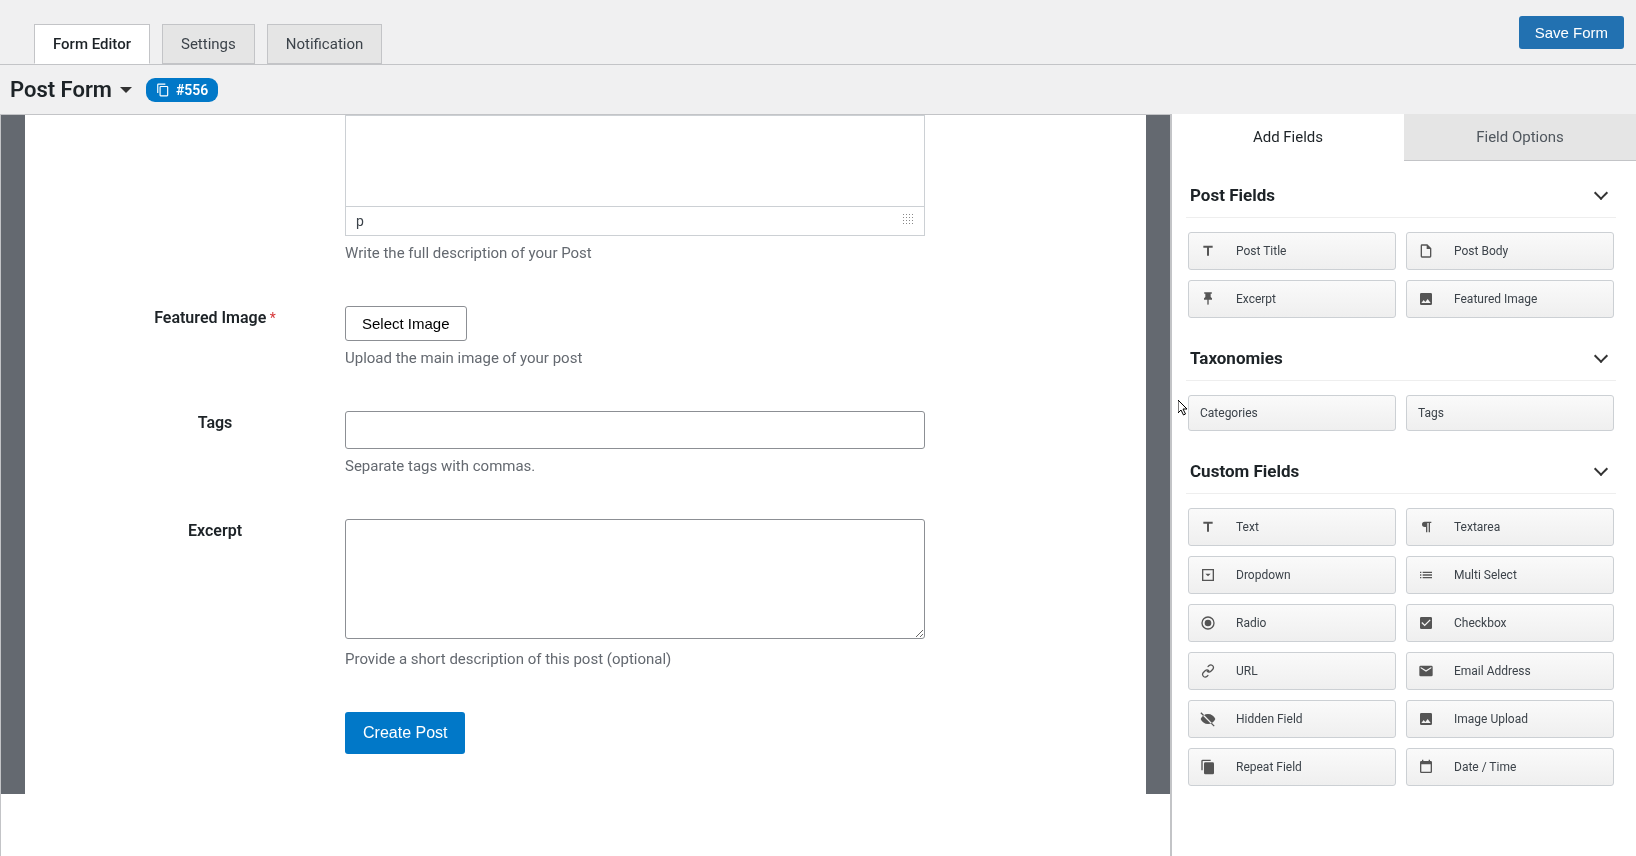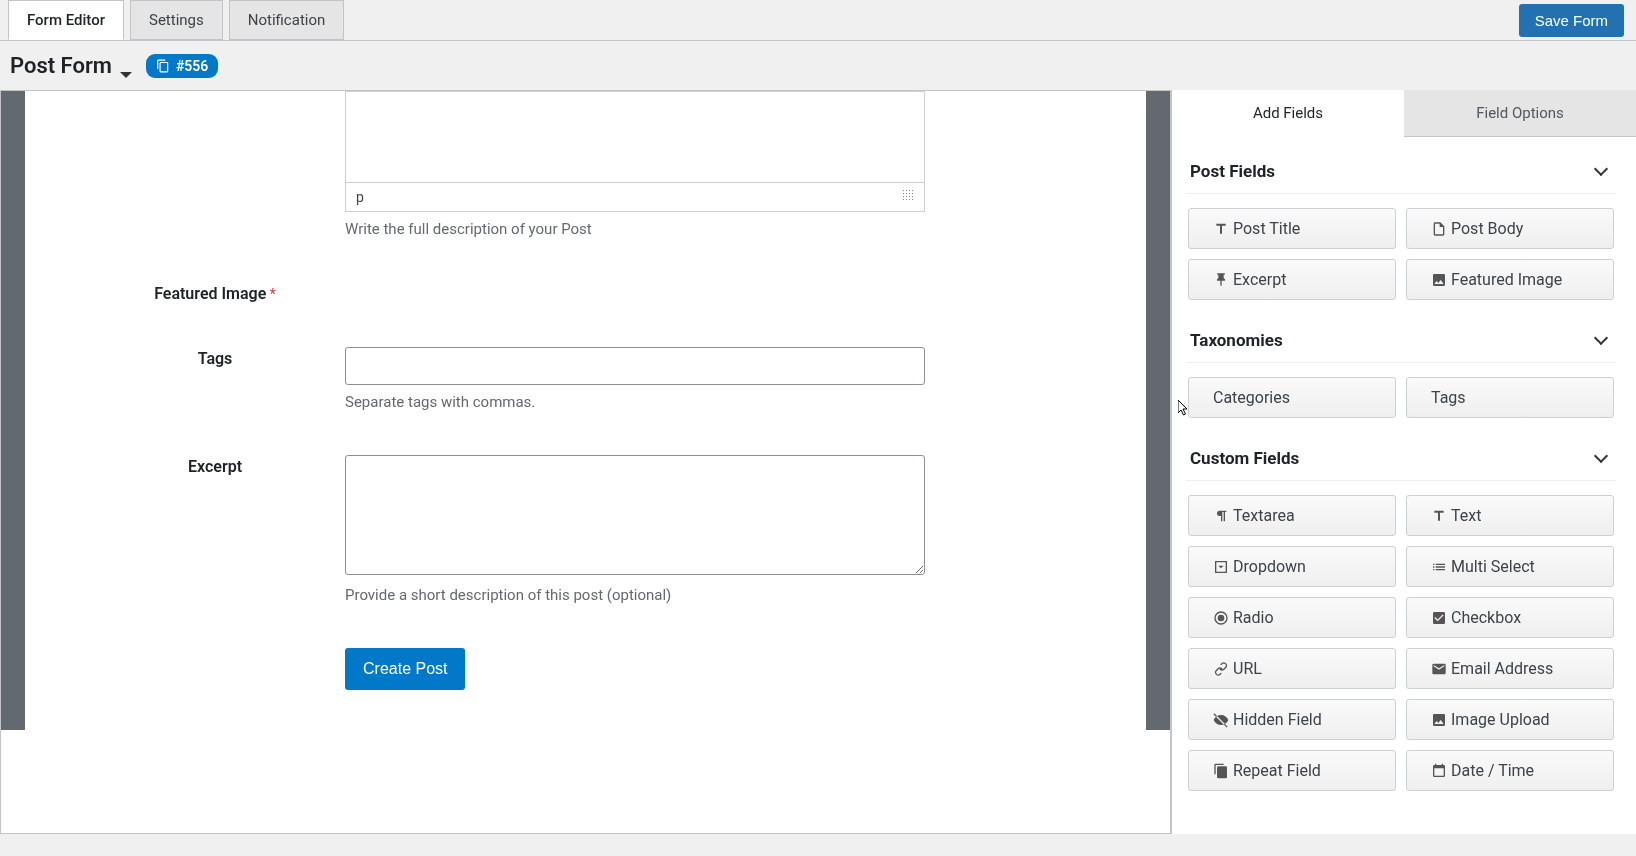--- a/index.html
+++ b/index.html
@@ -1,28 +1,28 @@
 <!DOCTYPE html>
 <html><head>
 <meta charset="utf-8">
 <style>
 * { box-sizing: border-box; margin: 0; padding: 0; }
 body { font-family: -apple-system, BlinkMacSystemFont, "Segoe UI", Roboto, sans-serif; background: #f0f0f1; color: #1d2327; font-size: 14px; }
 
 
 .top-bar { display: flex; align-items: center; padding: 0; background: #f0f0f1; border-bottom: 1px solid #c3c4c7; }
-.tabs { display: flex; gap: 6px; padding-left: 8px; }
+.tabs { display: flex; gap: 12px; padding-left: 34px; margin-top: 24px; }
 .tab { padding: 10px 18px; background: #e5e5e5; border: 1px solid #c3c4c7; cursor: pointer; font-size: 15px; color: #3c434a; }
 .tab.active { background: #fff; border-bottom-color: #fff; position: relative; color: #1d2327; font-weight: 500; }
 .flex-spacer { flex: 1; }
 .save-btn { background: #2271b1; color: #ffffff; border: none; padding: 8px 16px; font-size: 15px; border-radius: 3px; cursor: pointer; margin-right: 12px; font-weight: 500; }
 
 
 .title-row { display: flex; align-items: center; padding: 12px 10px; gap: 14px; }
-.form-title { font-size: 22px; font-weight: 600; display: flex; align-items: flex-end; gap: 8px; }
+.form-title { font-size: 22px; font-weight: 600; display: flex; align-items: center; gap: 8px; }
 .chevron-down { width: 0; height: 0; border-left: 6px solid transparent; border-right: 6px solid transparent; border-top: 6px solid #333; display: inline-block; }
 .badge { background: #0178c8; color: #fff; padding: 4px 10px; border-radius: 9px; font-size: 14px; font-weight: 600; display: flex; align-items: center; gap: 6px; }
 
 
 .main-wrap { display: flex; height: calc(856px - 112px); }
 .canvas-col { flex: 1; background: #fff; position: relative; overflow: auto; border: 1px solid #c3c4c7; }
 .canvas-scroll { position: relative; height: 100%; overflow-y: scroll; }
 .canvas-outer { background: #646970; padding: 0 24px; }
 .canvas-inner { background: #fff; padding: 0 60px 40px 60px; }
 
@@ -43,21 +43,21 @@
 
 .sidebar { width: 465px; background: #fff; border-left: 1px solid #c3c4c7; display: flex; flex-direction: column; }
 .sidebar-tabs { display: flex; }
 .sidebar-tab { flex: 1; text-align: center; padding: 14px 0; font-size: 15px; cursor: pointer; background: #e5e5e5; border-bottom: 1px solid #c3c4c7; color: #50575e; }
 .sidebar-tab.active { background: #fff; border-bottom: none; color: #1d2327; font-weight: 400; }
 .sidebar-body { flex: 1; overflow-y: auto; padding: 14px 20px 14px 14px; }
 .section-head { display: flex; justify-content: space-between; align-items: center; padding: 10px 4px 12px; border-bottom: 1px solid #eee; cursor: pointer; }
 .section-title { font-size: 17px; font-weight: 700; }
 .chev { width: 10px; height: 10px; border-right: 2px solid #333; border-bottom: 2px solid #333; transform: rotate(45deg); margin-right: 6px; margin-top: -4px; }
 .field-grid { display: grid; grid-template-columns: 1fr 1fr; gap: 10px; padding: 14px 2px 20px; }
-.field-btn { display: flex; align-items: center; gap: 4px; border: 1px solid #ccd0d4; background: linear-gradient(#fafafa,#efefef); padding: 10px 24px; border-radius: 3px; cursor: pointer; font-size: 16px; color: #3c434a; }
+.field-btn { display: flex; align-items: center; gap: 20px; border: 1px solid #ccd0d4; background: linear-gradient(#fafafa,#efefef); padding: 10px 11px; border-radius: 3px; cursor: pointer; font-size: 12px; color: #3c434a; }
 .field-btn svg { flex-shrink: 0; }
 .resize-handle { background-image: radial-gradient(#888 1px, transparent 1px); background-size: 3px 3px; width: 12px; height: 12px; }
 .cursor-arrow { position: absolute; left: 1178px; top: 400px; pointer-events: none; }
 </style>
 </head>
 <body>
 
 <div class="top-bar">
   <div class="tabs">
     <div class="tab active">Form Editor</div>
@@ -99,20 +99,24 @@
               </div>
               <div class="field-help">Write the full description of your Post</div>
             </div>
           </div>
 
           <div class="form-row">
             <div class="form-label-col">
               <span class="form-label">Featured Image</span>
               <span class="required-star"> *</span>
             </div>
+            <div class="form-field-col">
+              <button class="select-btn">Select Image</button>
+              <div class="field-help">Upload the main image of your post</div>
+            </div>
           </div>
 
           <div class="form-row">
             <div class="form-label-col">
               <span class="form-label">Tags</span>
             </div>
             <div class="form-field-col">
               <input class="text-input" style="">
               <div class="field-help">Separate tags with commas.</div>
             </div>
@@ -191,29 +195,29 @@
         </div>
       </div>
 
       <div class="section-head">
         <span class="section-title">Custom Fields</span>
         <span class="chev"></span>
       </div>
       <div class="field-grid">
         <div class="field-btn">
           <svg width="16" height="16" viewBox="0 0 24 24" fill="#555">
+              <path d="M5 4v3h5.5v12h3V7H19V4z"></path>
+            </svg>
+          <span>Text</span>
+        </div>
+        <div class="field-btn">
+          <svg width="16" height="16" viewBox="0 0 24 24" fill="#555">
               <path d="M10 4a4 4 0 000 8h2v8h2V6h2v14h2V6h2V4h-10z"></path>
             </svg>
           <span>Textarea</span>
-        </div>
-        <div class="field-btn">
-          <svg width="16" height="16" viewBox="0 0 24 24" fill="#555">
-              <path d="M5 4v3h5.5v12h3V7H19V4z"></path>
-            </svg>
-          <span>Text</span>
         </div>
         <div class="field-btn">
           <svg width="16" height="16" viewBox="0 0 24 24" fill="#555">
               <path d="M3 3h18v18H3V3zm2 2v14h14V5H5zm3 5l4 4 4-4H8z"></path>
             </svg>
           <span>Dropdown</span>
         </div>
         <div class="field-btn">
           <svg width="16" height="16" viewBox="0 0 24 24" fill="#555">
               <path d="M3 13h2v-2H3v2zm0 4h2v-2H3v2zm0-8h2V7H3v2zm4 4h14v-2H7v2zm0 4h14v-2H7v2zM7 7v2h14V7H7z"></path>

